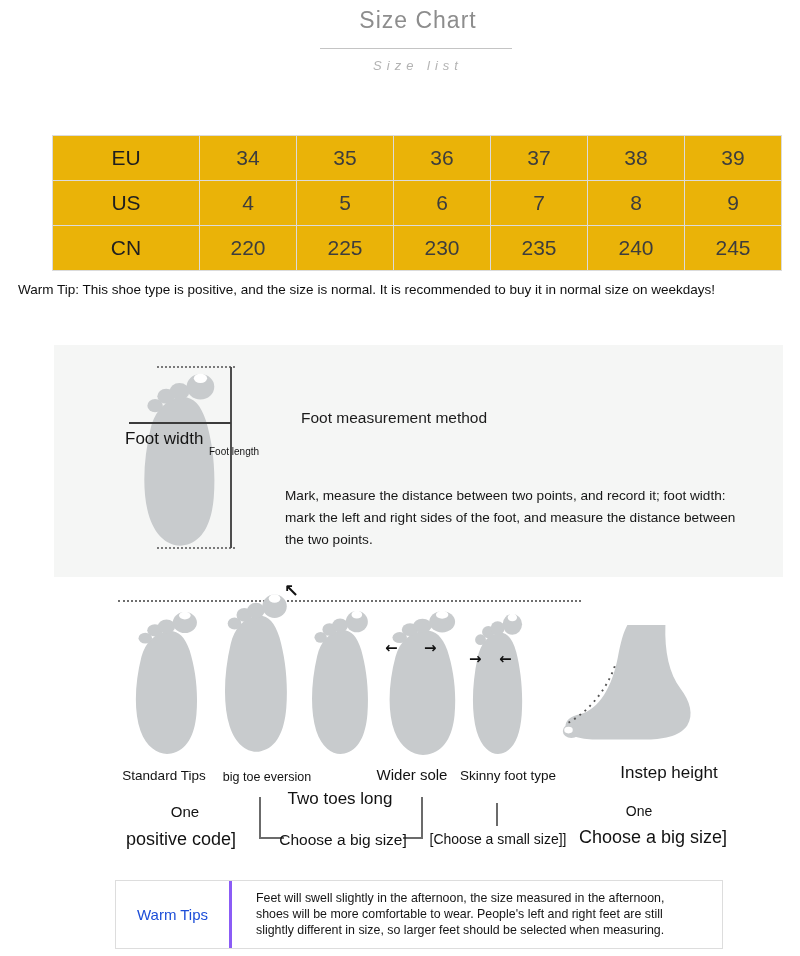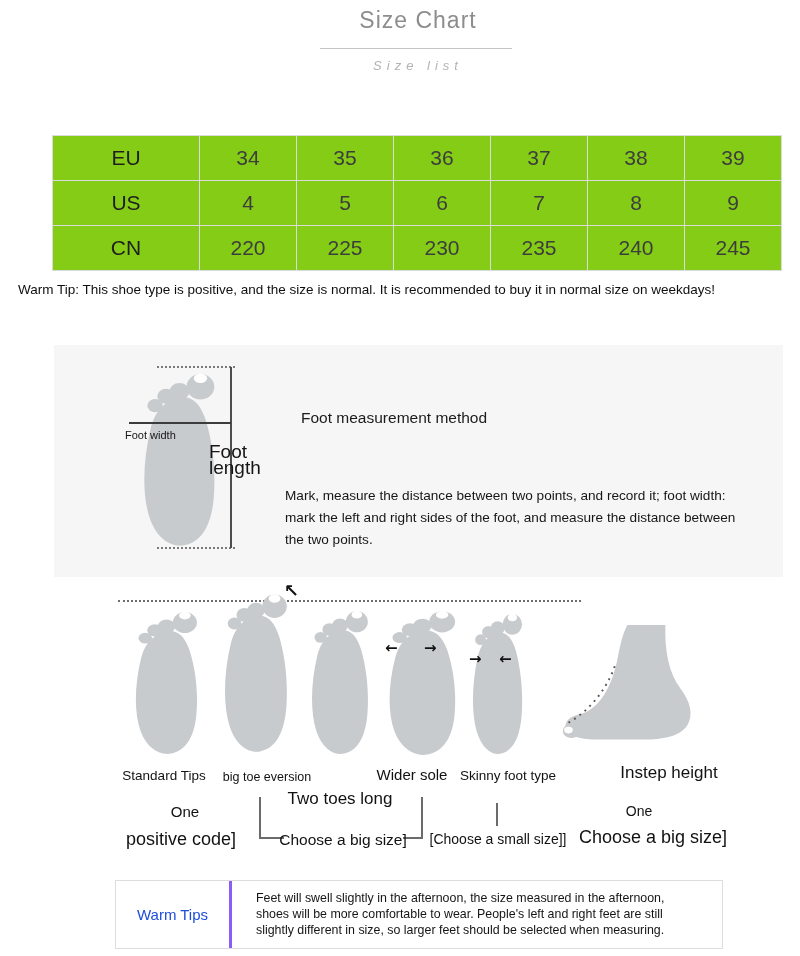--- a/index.html
+++ b/index.html
@@ -11,35 +11,35 @@
          font-size:23px;color:#8d8d8d;letter-spacing:1px;}
   .title-rule{position:absolute;top:48px;left:302px;width:192px;height:0;
          border-top:1px solid #c4c4c4;}
   .subtitle{position:absolute;top:58px;left:0;width:100%;text-align:center;
          font-size:13px;font-style:italic;letter-spacing:5px;color:#b3b3b3;}
 
   
   .size-table{position:absolute;left:34px;top:135px;width:730px;
          border-collapse:collapse;table-layout:fixed;}
   .size-table td{border:1px solid #dbdbdb;height:42px;text-align:center;
-         font-size:21px;color:#3d3d3d;background:#84cc16;}
+         font-size:21px;color:#3d3d3d;background:#eab308;}
   .size-table td.rowlabel{width:144px;color:#1f1f1f;}
 
   .warm-tip{position:absolute;top:282px;left:0;width:100%;text-align:left;
          font-size:13.5px;color:#0f0f0f;}
 
   
   .panel{position:absolute;left:36px;top:345px;width:729px;height:232px;background:#f5f6f5;}
   .dotted-top{position:absolute;left:103px;top:21px;width:78px;border-top:2px dotted #7a7a7a;}
   .dotted-bottom{position:absolute;left:103px;top:202px;width:78px;border-top:2px dotted #7a7a7a;}
   .len-line{position:absolute;left:176px;top:22px;width:2px;height:181px;background:#4d4d4d;}
   .width-line{position:absolute;left:75px;top:77px;width:102px;height:2px;background:#3c3c3c;}
   .foot-diagram{position:absolute;left:79px;top:23px;width:94px;height:179px;}
-  .foot-width-label{position:absolute;left:71px;top:84px;font-size:11px;color:#151515;}
-  .foot-length-label{position:absolute;left:155px;top:99px;width:52px;font-size:19px;
+  .foot-width-label{position:absolute;left:71px;top:84px;font-size:17px;color:#151515;}
+  .foot-length-label{position:absolute;left:155px;top:99px;width:52px;font-size:10px;
          color:#151515;line-height:16px;}
   .m-heading{position:absolute;left:247px;top:64px;font-size:15.5px;color:#1b1b1b;}
   .m-line1{position:absolute;left:231px;top:110px;font-size:12.8px;color:#1f1f1f;}
   .m-para{position:absolute;left:231px;top:140px;width:470px;font-size:13.6px;
          line-height:22px;color:#161616;}
 
   
   .feet-dotted{position:absolute;left:100px;top:600px;width:463px;border-top:2px dotted #6e6e6e;}
   .foot-svg{position:absolute;}
   .foot-1{left:108px;top:607px;width:82px;height:148px;}

